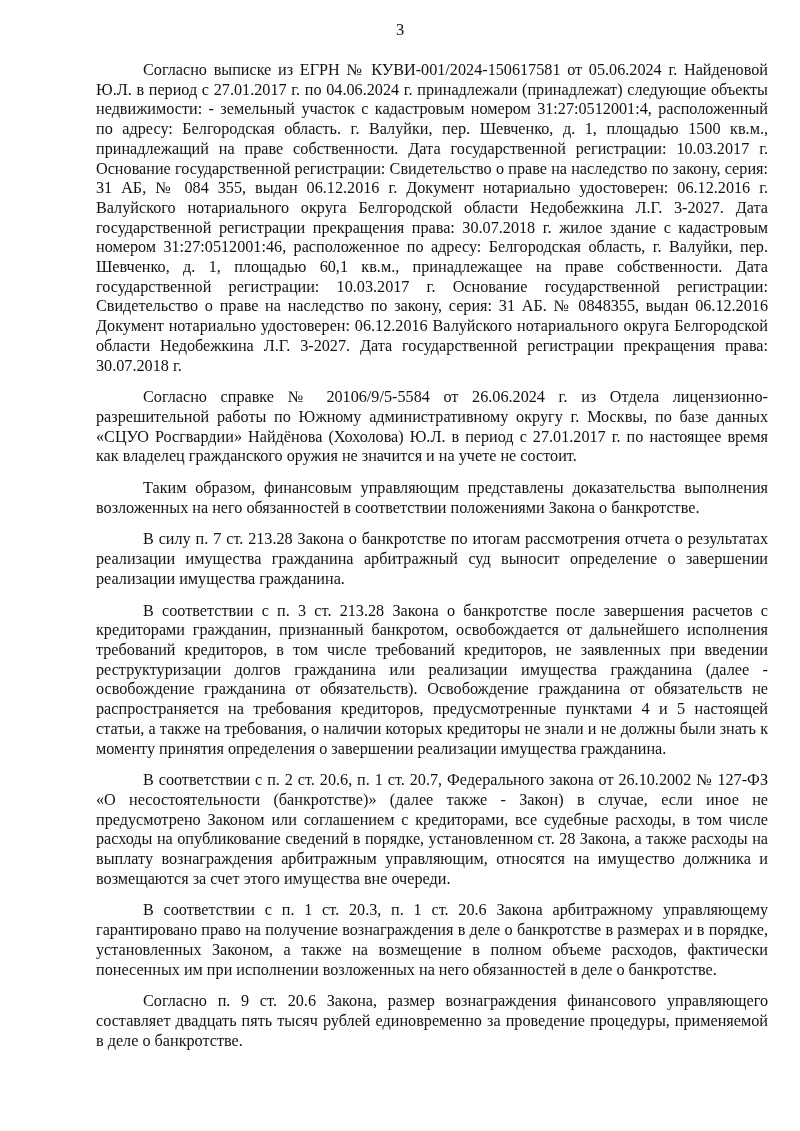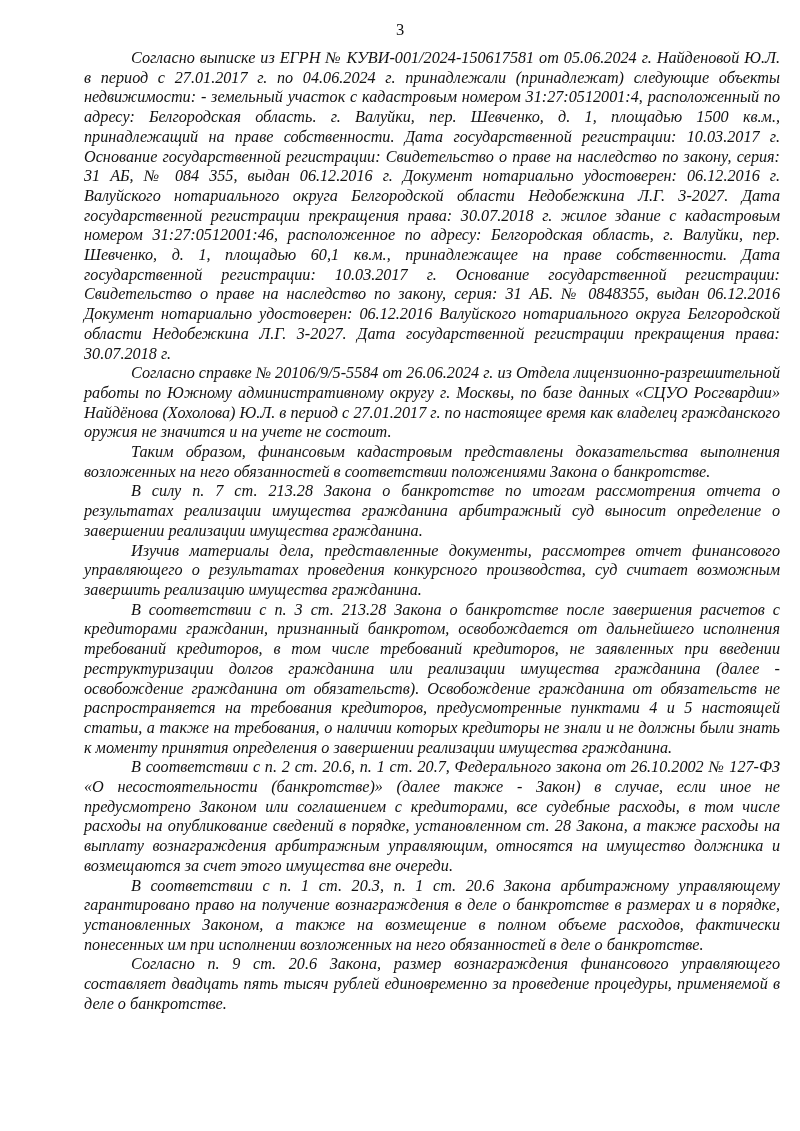--- a/index.html
+++ b/index.html
@@ -12,32 +12,31 @@
   .page-number {
     position: absolute; top: 20px; left: 0; width: 800px; text-align: center;
     font-size: 16.5px; line-height: 20px;
   }
   .body-text {
     position: absolute; left: 84px; top: 49px; width: 696px;
     font-size: 16.2px; line-height: 19.7px;
     text-align: justify;
   }
   .body-text p {
-    margin: 0; padding: 0; text-indent: 47px; text-align: justify; font-style: italic;
+    margin: 12px; padding: 0; text-indent: 47px; text-align: justify;
   }
 </style>
 </head>
 <body>
 
 <div class="page">
   <div class="page-number">3</div>
   <div class="body-text">
     <p>Согласно выписке из ЕГРН № КУВИ-001/2024-150617581 от 05.06.2024 г. Найденовой Ю.Л. в период с 27.01.2017 г. по 04.06.2024 г. принадлежали (принадлежат) следующие объекты недвижимости: - земельный участок с кадастровым номером 31:27:0512001:4, расположенный по адресу: Белгородская область. г. Валуйки, пер. Шевченко, д. 1, площадью 1500 кв.м., принадлежащий на праве собственности. Дата государственной регистрации: 10.03.2017 г. Основание государственной регистрации: Свидетельство о праве на наследство по закону, серия: 31 АБ, № 084 355, выдан 06.12.2016 г. Документ нотариально удостоверен: 06.12.2016 г. Валуйского нотариального округа Белгородской области Недобежкина Л.Г. 3-2027. Дата государственной регистрации прекращения права: 30.07.2018 г. жилое здание с кадастровым номером 31:27:0512001:46, расположенное по адресу: Белгородская область, г. Валуйки, пер. Шевченко, д. 1, площадью 60,1 кв.м., принадлежащее на праве собственности. Дата государственной регистрации: 10.03.2017 г. Основание государственной регистрации: Свидетельство о праве на наследство по закону, серия: 31 АБ. № 0848355, выдан 06.12.2016 Документ нотариально удостоверен: 06.12.2016 Валуйского нотариального округа Белгородской области Недобежкина Л.Г. 3-2027. Дата государственной регистрации прекращения права: 30.07.2018 г.</p>
     <p>Согласно справке № 20106/9/5-5584 от 26.06.2024 г. из Отдела лицензионно-разрешительной работы по Южному административному округу г. Москвы, по базе данных «СЦУО Росгвардии» Найдёнова (Хохолова) Ю.Л. в период с 27.01.2017 г. по настоящее время как владелец гражданского оружия не значится и на учете не состоит.</p>
-    <p>Таким образом, финансовым кадастровым представлены доказательства выполнения возложенных на него обязанностей в соответствии положениями Закона о банкротстве.</p>
+    <p>Таким образом, финансовым управляющим представлены доказательства выполнения возложенных на него обязанностей в соответствии положениями Закона о банкротстве.</p>
     <p>В силу п. 7 ст. 213.28 Закона о банкротстве по итогам рассмотрения отчета о результатах реализации имущества гражданина арбитражный суд выносит определение о завершении реализации имущества гражданина.</p>
-    <p>Изучив материалы дела, представленные документы, рассмотрев отчет финансового управляющего о результатах проведения конкурсного производства, суд считает возможным завершить реализацию имущества гражданина.</p>
     <p>В соответствии с п. 3 ст. 213.28 Закона о банкротстве после завершения расчетов с кредиторами гражданин, признанный банкротом, освобождается от дальнейшего исполнения требований кредиторов, в том числе требований кредиторов, не заявленных при введении реструктуризации долгов гражданина или реализации имущества гражданина (далее - освобождение гражданина от обязательств). Освобождение гражданина от обязательств не распространяется на требования кредиторов, предусмотренные пунктами 4 и 5 настоящей статьи, а также на требования, о наличии которых кредиторы не знали и не должны были знать к моменту принятия определения о завершении реализации имущества гражданина.</p>
     <p>В соответствии с  п. 2 ст. 20.6, п. 1 ст. 20.7, Федерального закона от 26.10.2002 № 127-ФЗ «О несостоятельности (банкротстве)» (далее также - Закон) в случае, если иное не предусмотрено Законом или соглашением с кредиторами, все судебные расходы, в том числе расходы на опубликование сведений в порядке, установленном ст. 28 Закона, а также расходы на выплату вознаграждения арбитражным управляющим, относятся на имущество должника и возмещаются за счет этого имущества вне очереди.</p>
     <p>В соответствии с п. 1 ст. 20.3, п. 1 ст. 20.6 Закона арбитражному управляющему гарантировано право на получение вознаграждения в деле о банкротстве в размерах и в порядке, установленных Законом, а также на возмещение в полном объеме расходов, фактически понесенных им при исполнении возложенных на него обязанностей в деле о банкротстве.</p>
     <p>Согласно п. 9 ст. 20.6 Закона, размер вознаграждения финансового управляющего составляет двадцать пять тысяч рублей единовременно за проведение процедуры, применяемой в деле о банкротстве.</p>
   </div>
 </div>
 
 </body></html>

